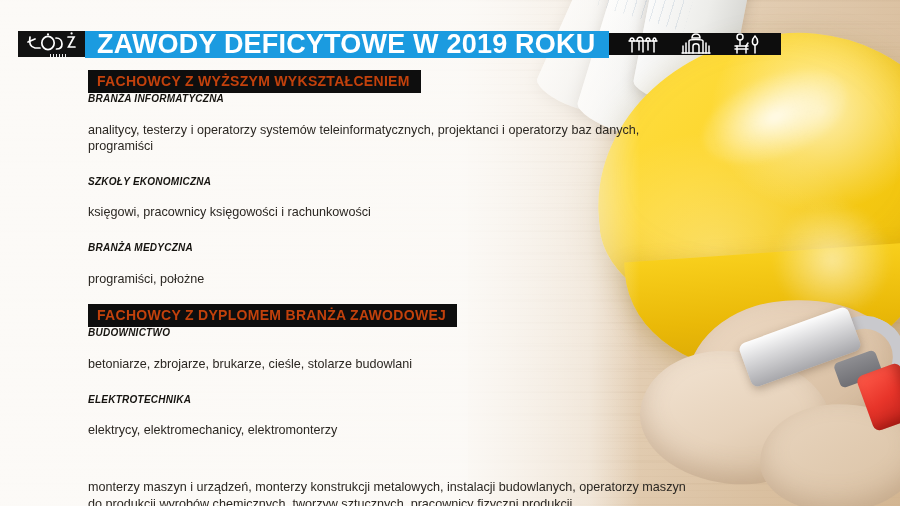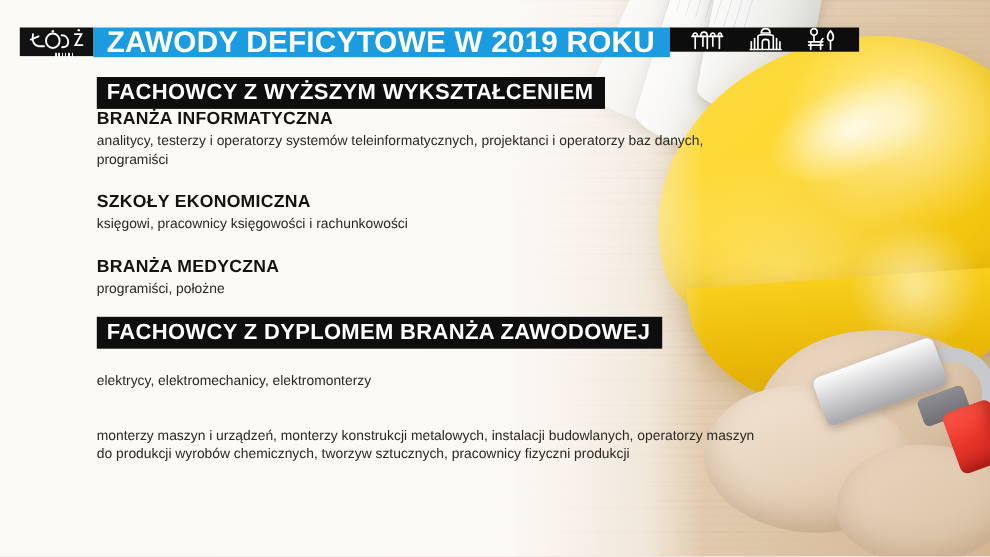--- a/index.html
+++ b/index.html
@@ -98,45 +98,45 @@
     position:absolute;left:864px;top:368px;width:46px;height:58px;border-radius:7px;
     background:linear-gradient(160deg,#ff5b4a 0%,#e8352a 50%,#b81f18 100%);
     box-shadow:inset -6px -4px 12px rgba(110,10,5,.45);transform:rotate(-20deg);
   }
   .bg-veil{
     position:absolute;left:0;top:0;width:640px;height:506px;
     background:linear-gradient(90deg,rgba(252,250,247,.97) 0%,rgba(252,250,247,.95) 72%,rgba(252,250,247,.55) 92%,rgba(252,250,247,0) 100%);
   }
 
   
-  .header{position:absolute;left:18px;top:25px;height:38px;display:flex;align-items:flex-start;}
+  .header{position:absolute;left:18px;top:25px;height:38px;display:flex;align-items:center;}
   .logo-box{width:67px;background:#121212;display:flex;align-items:center;justify-content:center;}
   .logo-mark{position:relative;width:52px;height:26px;}
   .logo-cap{position:absolute;left:24px;bottom:-1px;width:18px;height:4px;
     background:repeating-linear-gradient(90deg,#fff 0 1.4px,transparent 1.4px 3px);opacity:.92;}
   .title-bar{background:#1b9be0;display:flex;align-items:center;padding:0 14px 0 12px;}
   .title-bar span{
     color:#fff;font-weight:700;font-size:27px;letter-spacing:.2px;line-height:1;
     font-family:"Liberation Sans",sans-serif;white-space:nowrap;
   }
   .icon-box{background:#0d0d0d;display:flex;align-items:center;gap:23px;padding:0 19px;}
   .icon-box svg{display:block;}
 
   
   .content{position:absolute;left:88px;top:70px;width:640px;}
   .sec-bar{
-    display:inline-block;background:#0e0e0e;color:#ffffff;font-weight:700;
-    font-size:20px;letter-spacing:.3px;padding:4px 11px 5px 9px;line-height:1;white-space:nowrap;
+    display:inline-block;background:#0e0e0e;color:#c2410c;font-weight:700;
+    font-size:14px;letter-spacing:.3px;padding:4px 11px 5px 9px;line-height:1;white-space:nowrap;
   }
   .cat{margin-top:9px;}
   .cat-title{
-    color:#15130f;font-weight:700;font-size:16px;letter-spacing:.25px;line-height:1.25;
+    color:#15130f;font-weight:700;font-size:10px;letter-spacing:.25px;line-height:1.25;font-style:italic;
   }
   .cat-body{
-    color:#2b2722;font-size:12.6px;line-height:1.33;margin-top:1px;max-width:600px;
+    color:#2b2722;font-size:12.6px;line-height:1.33;margin-top:16px;max-width:600px;
   }
   .s1{margin-top:0;}
   .spacer-lg{height:17px;}
   .spacer-sm{height:12px;}
 </style>
 </head>
 <body>
 
 <div id="poster">
 
@@ -243,23 +243,28 @@
         <div class="cat-title">BRANŻA MEDYCZNA</div>
         <div class="cat-body">programiści, położne</div>
       </div>
     </div>
 
     <div class="spacer-lg"></div>
 
     <div>
       <div class="sec-bar">FACHOWCY Z DYPLOMEM BRANŻA ZAWODOWEJ</div>
 
-
-      <div class="spacer-sm"></div>
-      <div class="cat">
+      <div class="cat s1">
+        <div class="cat-title">BUDOWNICTWO</div>
+        <div class="cat-body">betoniarze, zbrojarze, brukarze, cieśle, stolarze budowlani</div>
+      </div>
+
+      <div class="spacer-sm"></div>
+      <div class="cat">
+        <div class="cat-title">ELEKTROTECHNIKA</div>
         <div class="cat-body">elektrycy, elektromechanicy, elektromonterzy</div>
       </div>
 
       <div class="spacer-sm"></div>
 
       <div class="spacer-sm"></div>
       <div class="cat">
         <div class="cat-body">monterzy maszyn i urządzeń, monterzy konstrukcji metalowych, instalacji budowlanych, operatorzy maszyn do produkcji wyrobów chemicznych, tworzyw sztucznych, pracownicy fizyczni produkcji</div>
       </div>
 

